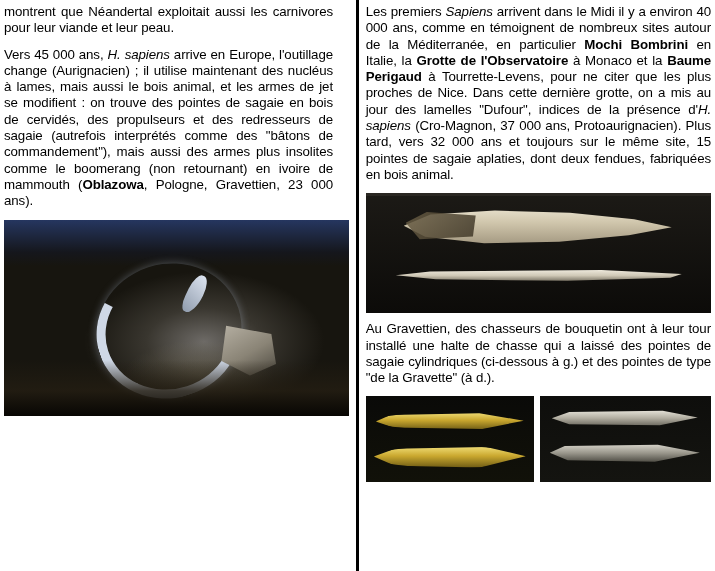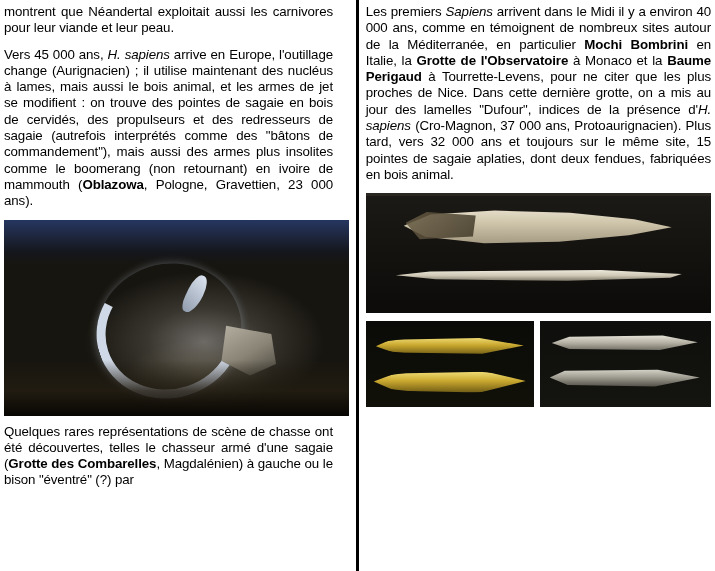--- a/index.html
+++ b/index.html
@@ -220,36 +220,36 @@
 
       <div class="img-block photo-cave">
         <div class="blue-top"></div>
         <div class="glow"></div>
         <div class="tusk"></div>
         <div class="tusk-tip"></div>
         <div class="stone"></div>
         <div class="floor"></div>
       </div>
 
-      <p class="txt"><span>Quelques rares représentations de scène de chasse ont été découvertes, telles le chasseur armé d'une sagaie (</span><span class="b">Grotte des Combarelles</span><span>, Magdalénien) à gauche ou le bison "éventré" (?) par</span></p>
     </div>
 
     <div class="col-divider"></div>
 
     <div class="col col-right">
 
       <p class="txt"><span>Les premiers </span><span class="i">Sapiens</span><span> arrivent dans le Midi il y a environ 40 000 ans, comme en témoignent de nombreux sites autour de la Méditerranée, en particulier </span><span class="b">Mochi Bombrini</span><span> en Italie, la </span><span class="b">Grotte de l'Observatoire</span><span> à Monaco et la </span><span class="b">Baume Perigaud</span><span> à Tourrette-Levens, pour ne citer que les plus proches de Nice. Dans cette dernière grotte, on a mis au jour des lamelles "Dufour", indices de la présence d'</span><span class="i">H. sapiens</span><span> (Cro-Magnon, 37 000 ans, Protoaurignacien). Plus tard, vers 32 000 ans et toujours sur le même site, 15 pointes de sagaie aplaties, dont deux fendues, fabriquées en bois animal.</span></p>
 
       <div class="img-block photo-sagaie">
         <div class="scalebar"></div>
         <div class="big-point"></div>
         <div class="big-point-dark"></div>
         <div class="thin-point"></div>
       </div>
 
+      <p class="txt"><span>Au Gravettien, des chasseurs de bouquetin ont à leur tour installé une halte de chasse qui a laissé des pointes de sagaie cylindriques (ci-dessous à g.) et des pointes de type "de la Gravette" (à d.).</span></p>
 
       <div class="photo-row">
         <div class="photo-yellow">
           <div class="blade b1"></div>
           <div class="blade b2"></div>
         </div>
         <div class="photo-grey">
           <div class="flake f1"></div>
           <div class="flake f2"></div>
         </div>

